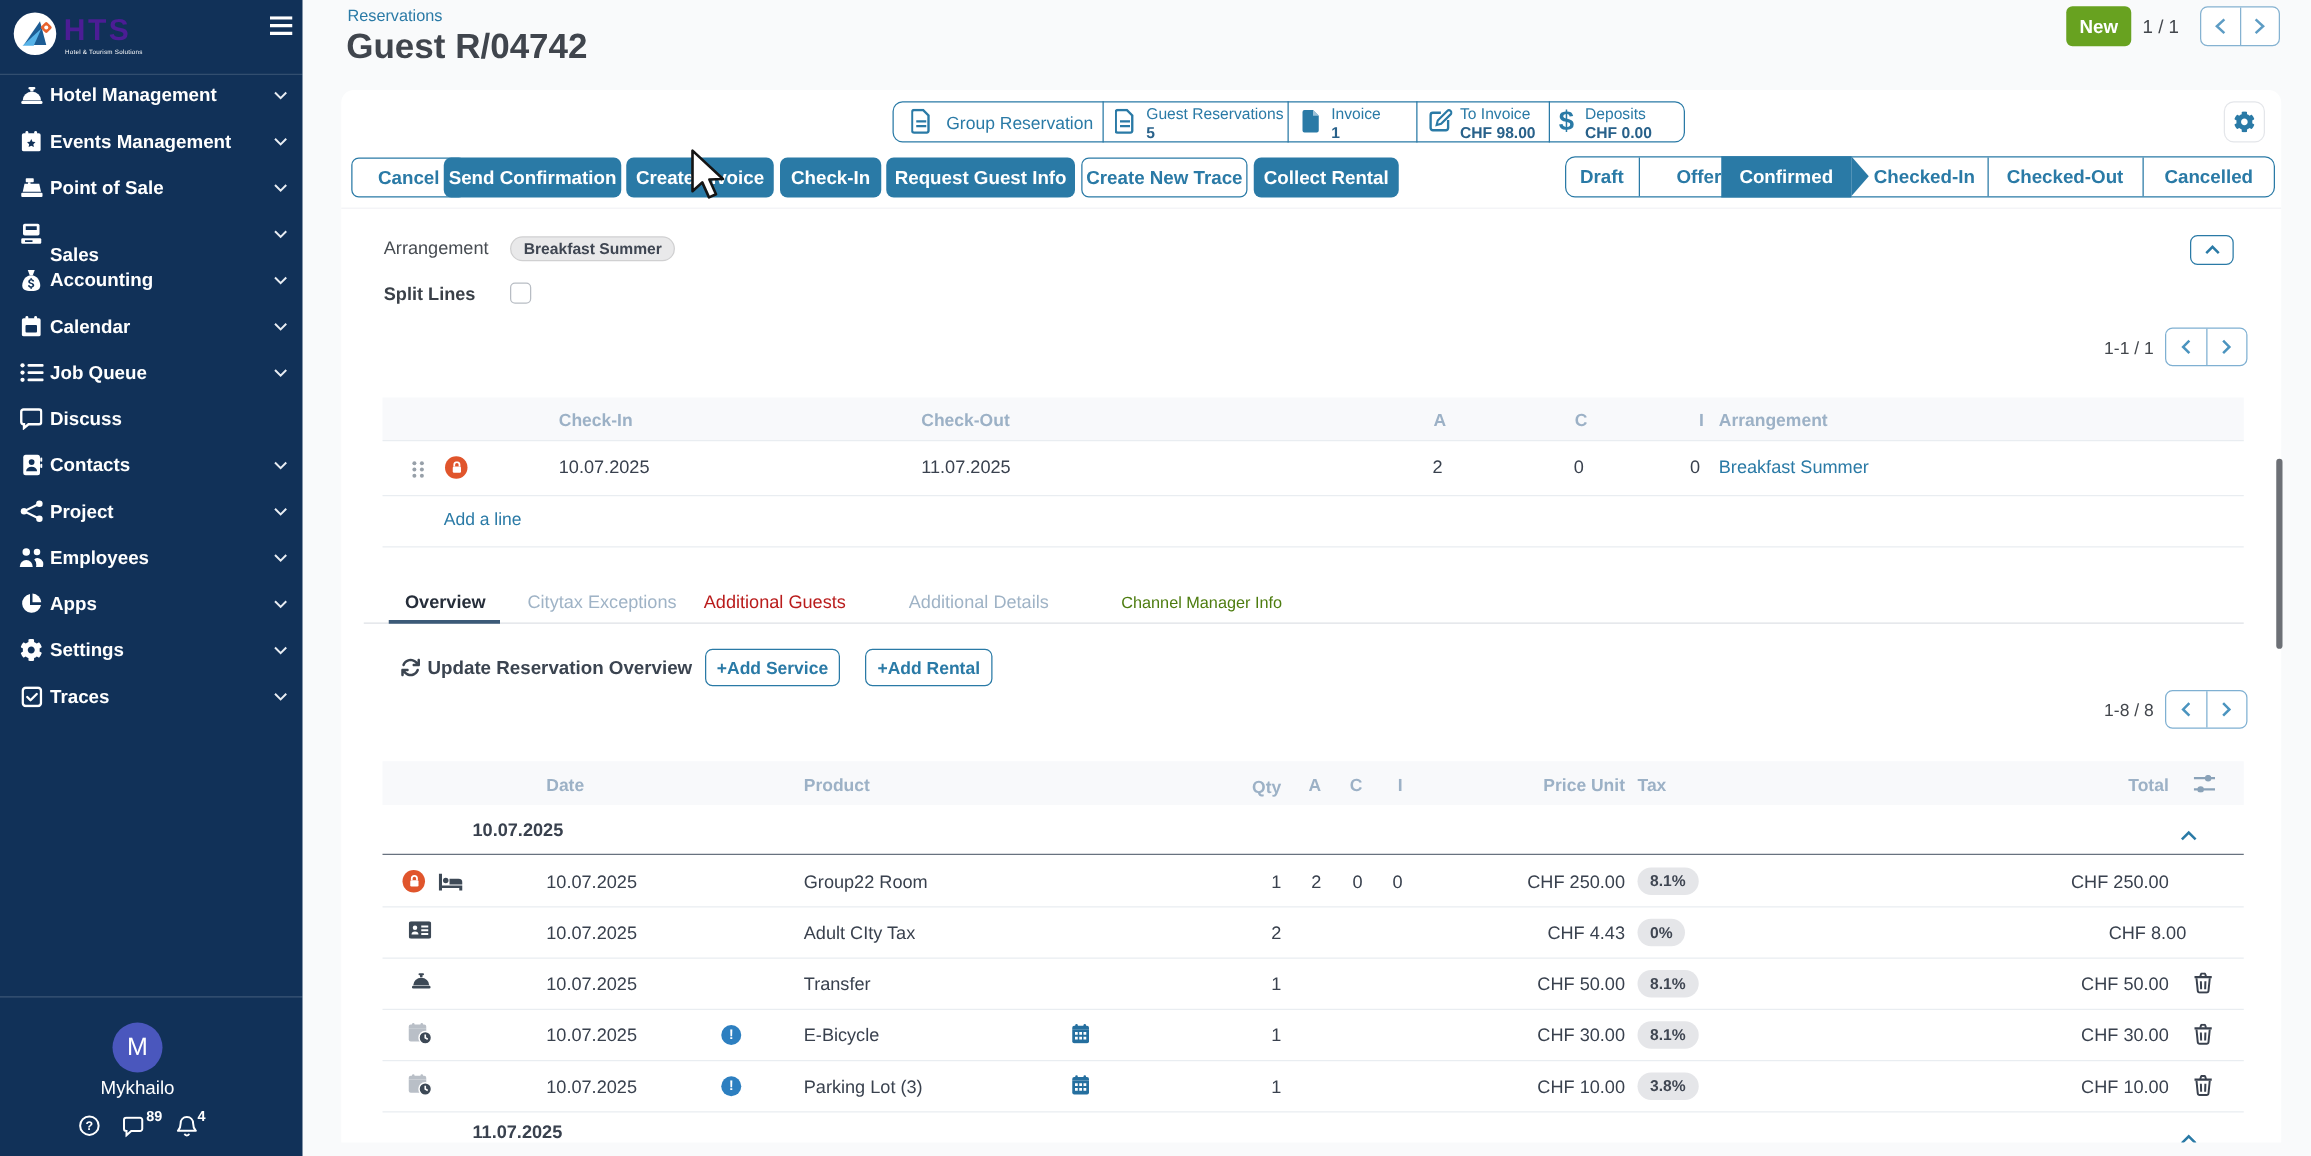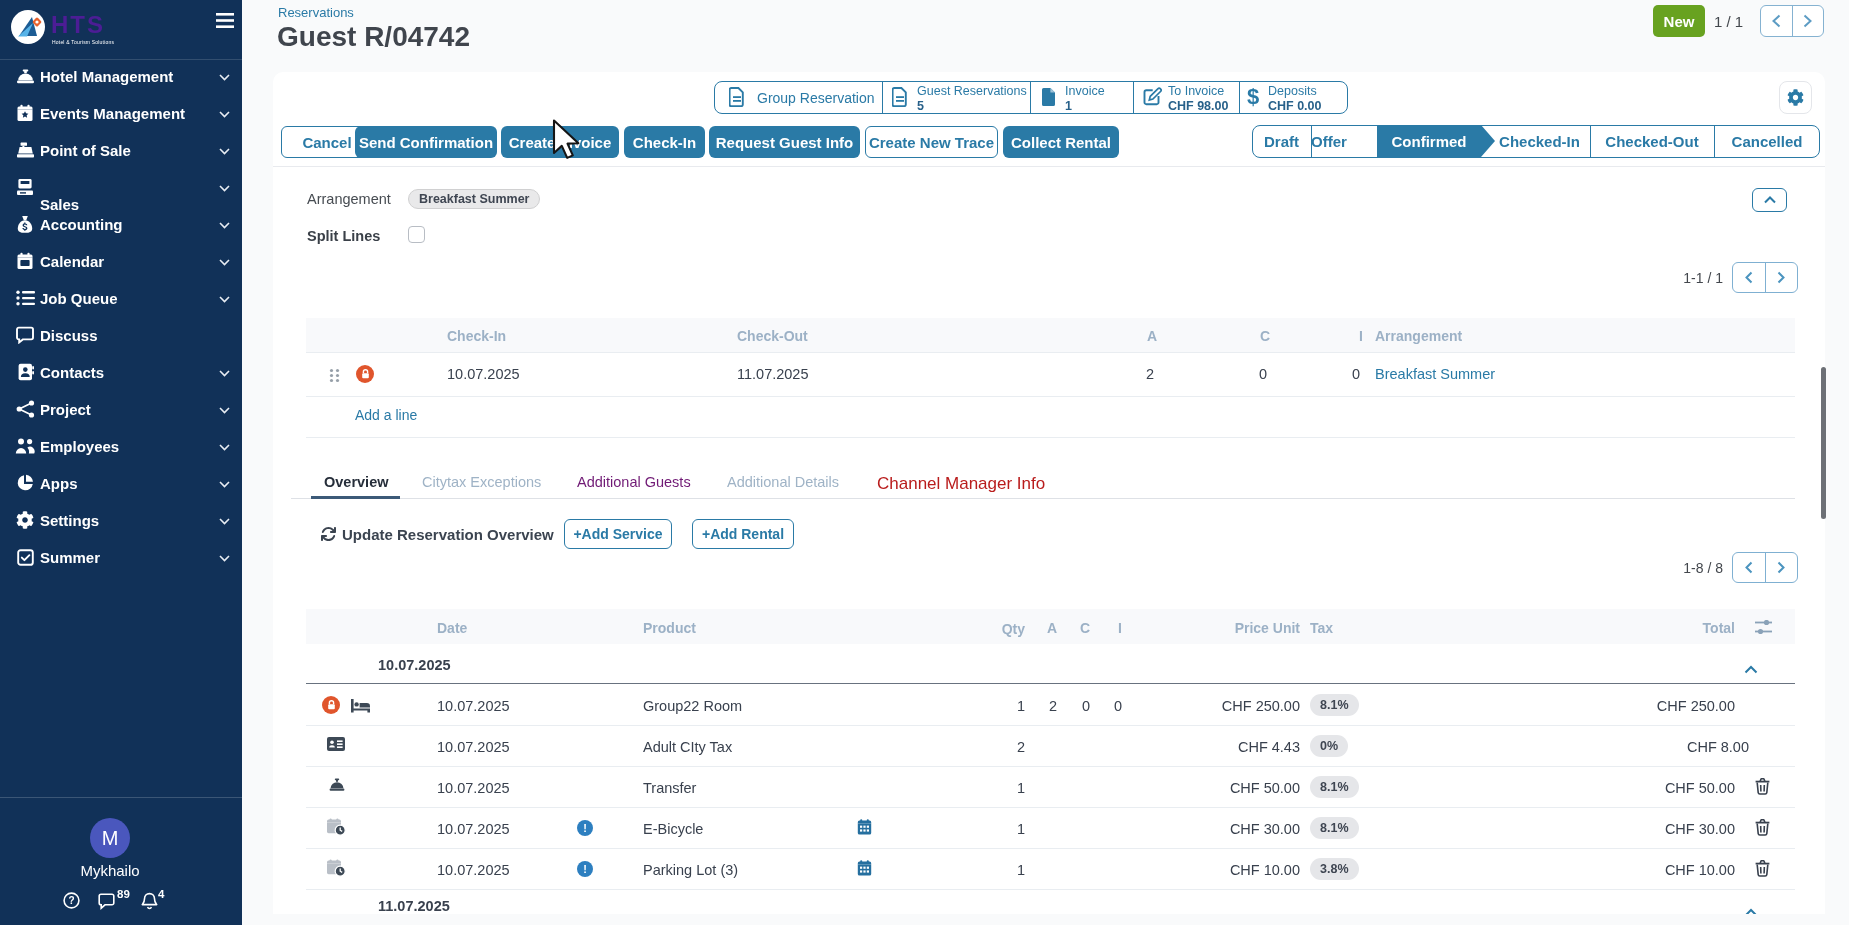--- a/index.html
+++ b/index.html
@@ -191,21 +191,21 @@
 <div class="mi" style="top:512px">Settings</div>
 <div class="chev" style="top:514px"><svg width="13" height="13">
       <path d="M2 4 l4.5 4.5 L11 4" fill="none" stroke="#e8edf3" stroke-width="1.6"></path>
     </svg></div>
 <div class="mic" style="top:547px">
     <svg width="17" height="17" viewBox="0 0 17 17">
       <rect x="1.2" y="1.2" width="14.6" height="14.6" rx="2.4" fill="none" stroke="#fff" stroke-width="1.9"></rect>
       <path d="M4.8 8.6 l2.6 2.6 5 -5" fill="none" stroke="#fff" stroke-width="1.9" stroke-linecap="round" stroke-linejoin="round"></path>
     </svg>
   </div>
-<div class="mi" style="top:549px">Summer</div>
+<div class="mi" style="top:549px">Traces</div>
 <div class="chev" style="top:551px"><svg width="13" height="13">
       <path d="M2 4 l4.5 4.5 L11 4" fill="none" stroke="#e8edf3" stroke-width="1.6"></path>
     </svg></div>
 
 <div class="a" style="left:0;top:797px;width:242px;height:1px;background:rgba(255,255,255,0.18)"></div>
 <div class="a" style="left:90px;top:818px;width:40px;height:40px;border-radius:50%;background:#4a57bd;color:#fff;font-size:20px;display:flex;align-items:center;justify-content:center">M</div>
 <div class="a" style="left:45px;top:862px;width:130px;text-align:center;color:#fff;font-size:15px">Mykhailo</div>
 <div class="a" style="left:63px;top:892px"><svg width="17" height="17" viewBox="0 0 17 17">
       <circle cx="8.5" cy="8.5" r="7.4" fill="none" stroke="#fff" stroke-width="1.6"></circle>
       <text x="8.5" y="12" font-size="10" font-weight="bold" fill="#fff" text-anchor="middle" font-family="Liberation Sans">?</text>
@@ -283,21 +283,21 @@
 <div class="btn bo" style="left:865px;top:126px;width:133px">Create New Trace</div>
 <div class="btn bf" style="left:1003px;top:126px;width:116px">Collect Rental</div>
 
 <div class="a" style="left:1252px;top:125px;width:568px;height:33px;border:1px solid #2a7aa6;border-radius:8px;background:#fff"></div>
 <div class="a" style="left:1377px;top:125px;width:104px;height:33px;background:#2a7aa6"></div>
 <div class="a" style="left:1481px;top:125px;width:0;height:0;border-left:14px solid #2a7aa6;border-top:16.5px solid transparent;border-bottom:16.5px solid transparent"></div>
 <div class="a" style="left:1311px;top:126px;width:1px;height:31px;background:#2a7aa6"></div>
 <div class="a" style="left:1590px;top:126px;width:1px;height:31px;background:#2a7aa6"></div>
 <div class="a" style="left:1714px;top:126px;width:1px;height:31px;background:#2a7aa6"></div>
 <div class="a" style="left:1252px;top:133px;width:59px;text-align:center;font-size:15px;font-weight:bold;color:#2a7aa6">Draft</div>
-<div class="a" style="left:1311px;top:133px;width:66px;text-align:left;font-size:15px;font-weight:bold;color:#2a7aa6">Offer</div>
+<div class="a" style="left:1311px;top:133px;width:66px;text-align:right;font-size:15px;font-weight:bold;color:#2a7aa6">Offer</div>
 <div class="a" style="left:1377px;top:133px;width:104px;text-align:center;font-size:15px;font-weight:bold;color:#fff">Confirmed</div>
 <div class="a" style="left:1489px;top:133px;width:101px;text-align:center;font-size:15px;font-weight:bold;color:#2a7aa6">Checked-In</div>
 <div class="a" style="left:1590px;top:133px;width:124px;text-align:center;font-size:15px;font-weight:bold;color:#2a7aa6">Checked-Out</div>
 <div class="a" style="left:1714px;top:133px;width:106px;text-align:center;font-size:15px;font-weight:bold;color:#2a7aa6">Cancelled</div>
 
 <div class="a" id="sheet" style="left:273px;top:167px;width:1552px;height:747px;background:#fff;overflow:hidden">
 <div class="a" style="left:34px;top:24px;font-size:14.5px;color:#474c52">Arrangement</div>
 <div class="pill" style="left:135px;top:22px;height:20px;line-height:18px;border:1px solid #d0d0d1;background:#e9e9ea">Breakfast Summer</div>
 <div class="a" style="left:1479px;top:21px;width:35px;height:24px;border:1px solid #2a7aa6;border-radius:6px;display:flex;align-items:center;justify-content:center">
       <svg width="12" height="8">
@@ -351,23 +351,23 @@
 <div class="a t" style="right:465px;top:199px">0</div>
 <div class="a t lnk" style="left:1102px;top:199px">Breakfast Summer</div>
 <div class="hl" style="left:33px;top:229px;width:1489px"></div>
 <div class="a lnk" style="left:82px;top:240px;font-size:14px">Add a line</div>
 <div class="hl" style="left:33px;top:270px;width:1489px"></div>
 
 <div class="a" style="left:18px;top:331px;width:1504px;height:1px;background:#dee1e6"></div>
 <div class="a" style="left:51px;top:307px;font-size:14.5px;font-weight:bold;color:#262e3a">Overview</div>
 <div class="a" style="left:38px;top:329px;width:89px;height:3px;background:#3c5a78"></div>
 <div class="a" style="left:149px;top:307px;font-size:14.5px;color:#9fb3c6">Citytax Exceptions</div>
-<div class="a" style="left:304px;top:307px;font-size:14.5px;color:#701a75">Additional Guests</div>
+<div class="a" style="left:290px;top:307px;font-size:14.5px;color:#b91c1c">Additional Guests</div>
 <div class="a" style="left:454px;top:307px;font-size:14.5px;color:#9fb3c6">Additional Details</div>
-<div class="a" style="left:604px;top:307px;font-size:17px;color:#b91c1c">Channel Manager Info</div>
+<div class="a" style="left:624px;top:307px;font-size:13px;color:#4d7c0f">Channel Manager Info</div>
 
 <div class="a" style="left:47px;top:359px"><svg width="17" height="16" viewBox="0 0 512 512">
         <path fill="#3b4450" d="M105.1 202.6c7.7-21.8 20.2-42.3 37.8-59.8c62.5-62.5 163.8-62.5 226.3 0L386.3 160H336c-17.7 0-32 14.3-32 32s14.3 32 32 32H463.5c0 0 0 0 0 0h.4c17.7 0 32-14.3 32-32V64c0-17.7-14.3-32-32-32s-32 14.3-32 32v51.2L414.4 97.6c-87.5-87.5-229.3-87.5-316.8 0C73.2 122 55.6 150.7 44.8 181.4c-5.9 16.7 2.9 34.9 19.5 40.8s34.9-2.9 40.8-19.5zM39 289.3c-5 1.5-9.8 4.2-13.7 8.2c-4 4-6.7 8.8-8.1 14c-.3 1.2-.6 2.5-.8 3.8c-.3 1.7-.4 3.4-.4 5.1V448c0 17.7 14.3 32 32 32s32-14.3 32-32V396.9l17.6 17.5 0 0c87.5 87.4 229.3 87.4 316.7 0c24.4-24.4 42.1-53.1 52.9-83.7c5.9-16.7-2.9-34.9-19.5-40.8s-34.9 2.9-40.8 19.5c-7.7 21.8-20.2 42.3-37.8 59.8c-62.5 62.5-163.8 62.5-226.3 0l-.1-.1L125.6 352H176c17.7 0 32-14.3 32-32s-14.3-32-32-32H48.4c-1.6 0-3.2 .1-4.8 .3s-3.1 .5-4.6 1z"></path>
       </svg></div>
 <div class="a" style="left:69px;top:359px;font-size:15px;font-weight:bold;color:#3b4450">Update Reservation Overview</div>
 <div class="btn bo" style="left:291px;top:352px;width:108px;height:30px;font-size:14px">+Add Service</div>
 <div class="btn bo" style="left:419px;top:352px;width:102px;height:30px;font-size:14px">+Add Rental</div>
 <div class="a num" style="left:1348px;top:393px;width:102px;text-align:right">1-8 / 8</div>
 <div class="pgr" style="left:1459px;top:385px">
       <div>

